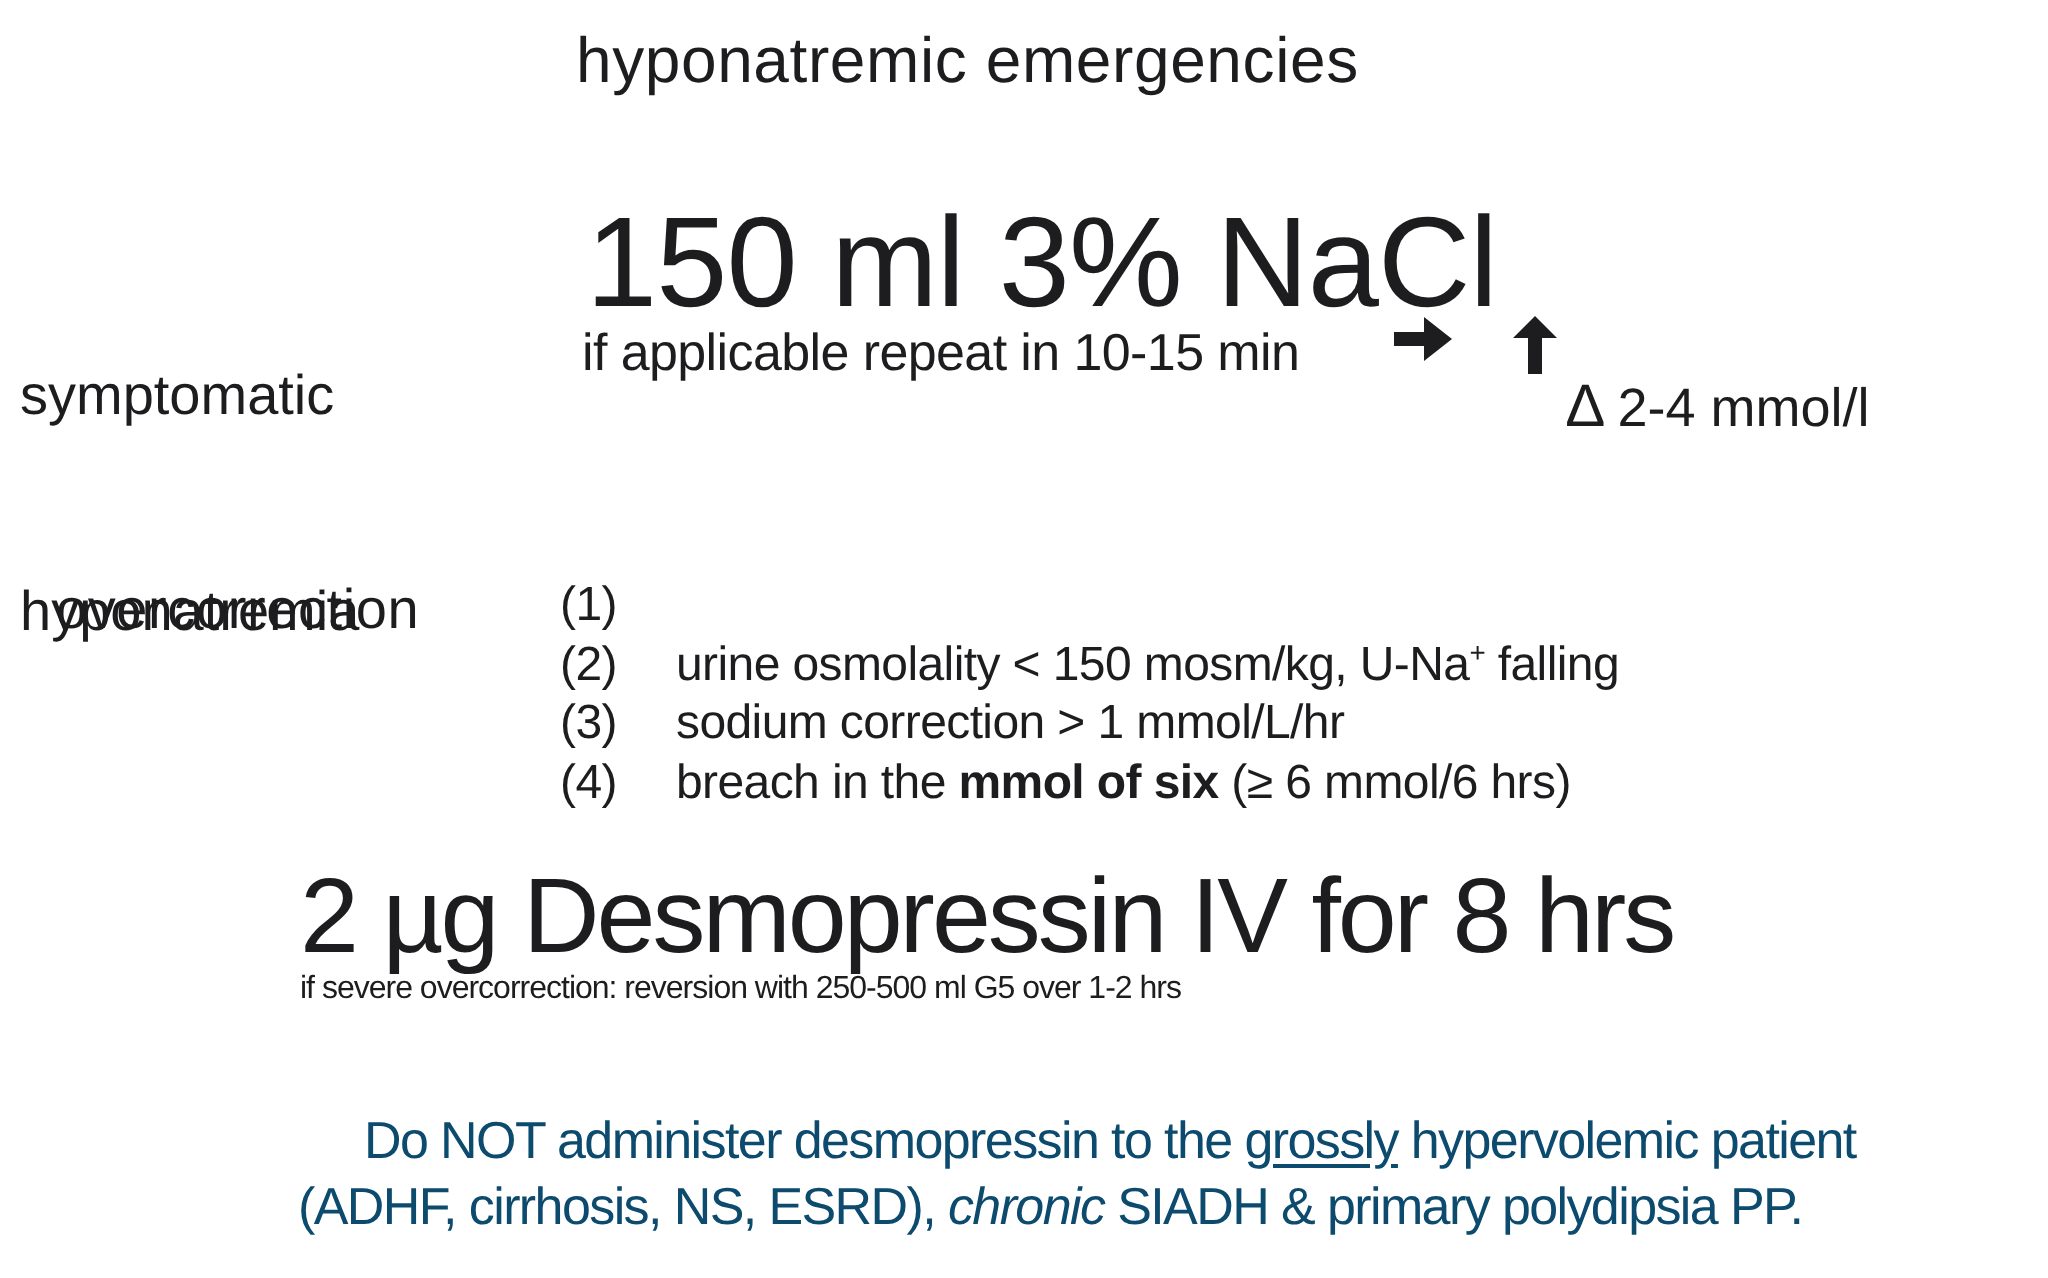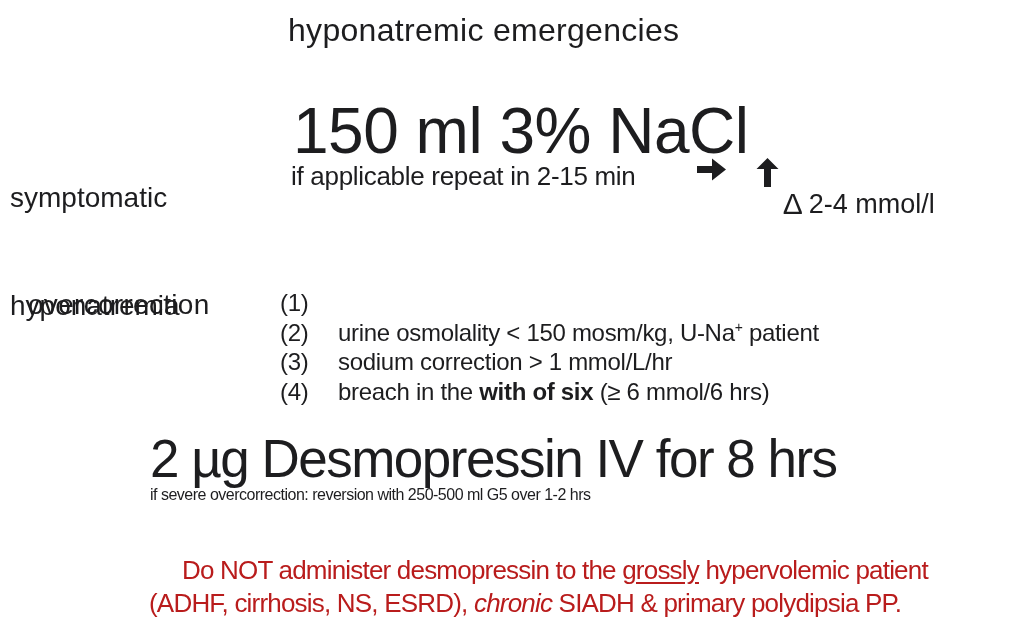--- a/index.html
+++ b/index.html
@@ -25,21 +25,21 @@
   .overc-label { left:28px;  top:291px; font-size:28px; letter-spacing:0.3px; }
 
   .criteria    { position:absolute; left:280px; top:288px; font-size:24px; letter-spacing:-0.3px; }
   .criteria .row { display:flex; line-height:29.5px; white-space:pre; }
   .criteria .num { width:58px; flex:0 0 58px; }
   .bold        { font-weight:bold; }
 
   .treat2      { left:150px; top:432px; font-size:53px; letter-spacing:-1.5px; }
   .note2       { left:150px; top:487px; font-size:16px; letter-spacing:-0.5px; }
 
-  .warn        { color:#b91c1c; font-size:26px; letter-spacing:-0.8px; }
+  .warn        { color:#0c4a6e; font-size:26px; letter-spacing:-0.8px; }
   .warn1       { left:182px; top:557px; }
   .warn2       { left:149px; top:590px; }
   .underl      { text-decoration:underline; text-underline-offset:3px; }
   .ital        { font-style:italic; }
 
   sup.plus     { font-size:0.58em; vertical-align:super; line-height:0; }
 
   .arrow-svg   { display:block; }
 </style>
 </head>
@@ -48,21 +48,21 @@
 <div class="slide">
 
   <div class="abs title">hyponatremic emergencies</div>
 
   <div class="abs sym-label">
     <span>symptomatic</span>
     <span>hyponatremia</span>
   </div>
 
   <div class="abs treat1">150 ml 3% NaCl</div>
-  <div class="abs note1">if applicable repeat in 2-15 min</div>
+  <div class="abs note1">if applicable repeat in 10-15 min</div>
 
   <div class="abs result-row">
     <span>
       <svg class="arrow-svg" width="30" height="27" viewBox="0 0 30 27">
         <path d="M0 10 H15 V2.5 L29 13.5 L15 24.5 V17 H0 Z" fill="#1d1d1f"></path>
       </svg>
     </span>
   </div>
 
   <div class="abs effect-row">
@@ -76,29 +76,29 @@
   </div>
 
   <div class="abs overc-label">overcorrection</div>
 
   <div class="criteria">
     <div class="row">
       <span class="num">(1)</span>
     </div>
     <div class="row">
       <span class="num">(2)</span>
-      <span><span>urine osmolality &lt; 150 mosm/kg, U-Na</span><sup class="plus">+</sup><span> patient</span></span>
+      <span><span>urine osmolality &lt; 150 mosm/kg, U-Na</span><sup class="plus">+</sup><span> falling</span></span>
     </div>
     <div class="row">
       <span class="num">(3)</span>
       <span>sodium correction &gt; 1 mmol/L/hr</span>
     </div>
     <div class="row">
       <span class="num">(4)</span>
-      <span><span>breach in the </span><span class="bold">with of six</span><span> (≥ 6 mmol/6 hrs)</span></span>
+      <span><span>breach in the </span><span class="bold">mmol of six</span><span> (≥ 6 mmol/6 hrs)</span></span>
     </div>
   </div>
 
   <div class="abs treat2">2 µg Desmopressin IV for 8 hrs</div>
   <div class="abs note2">if severe overcorrection: reversion with 250-500 ml G5 over 1-2 hrs</div>
 
   <div class="abs warn warn1"><span>Do NOT administer desmopressin to the </span><span class="underl">grossly</span><span> hypervolemic patient</span></div>
 
   <div class="abs warn warn2"><span>(ADHF, cirrhosis, NS, ESRD), </span><span class="ital">chronic</span><span> SIADH &amp; primary polydipsia PP.</span></div>
 

